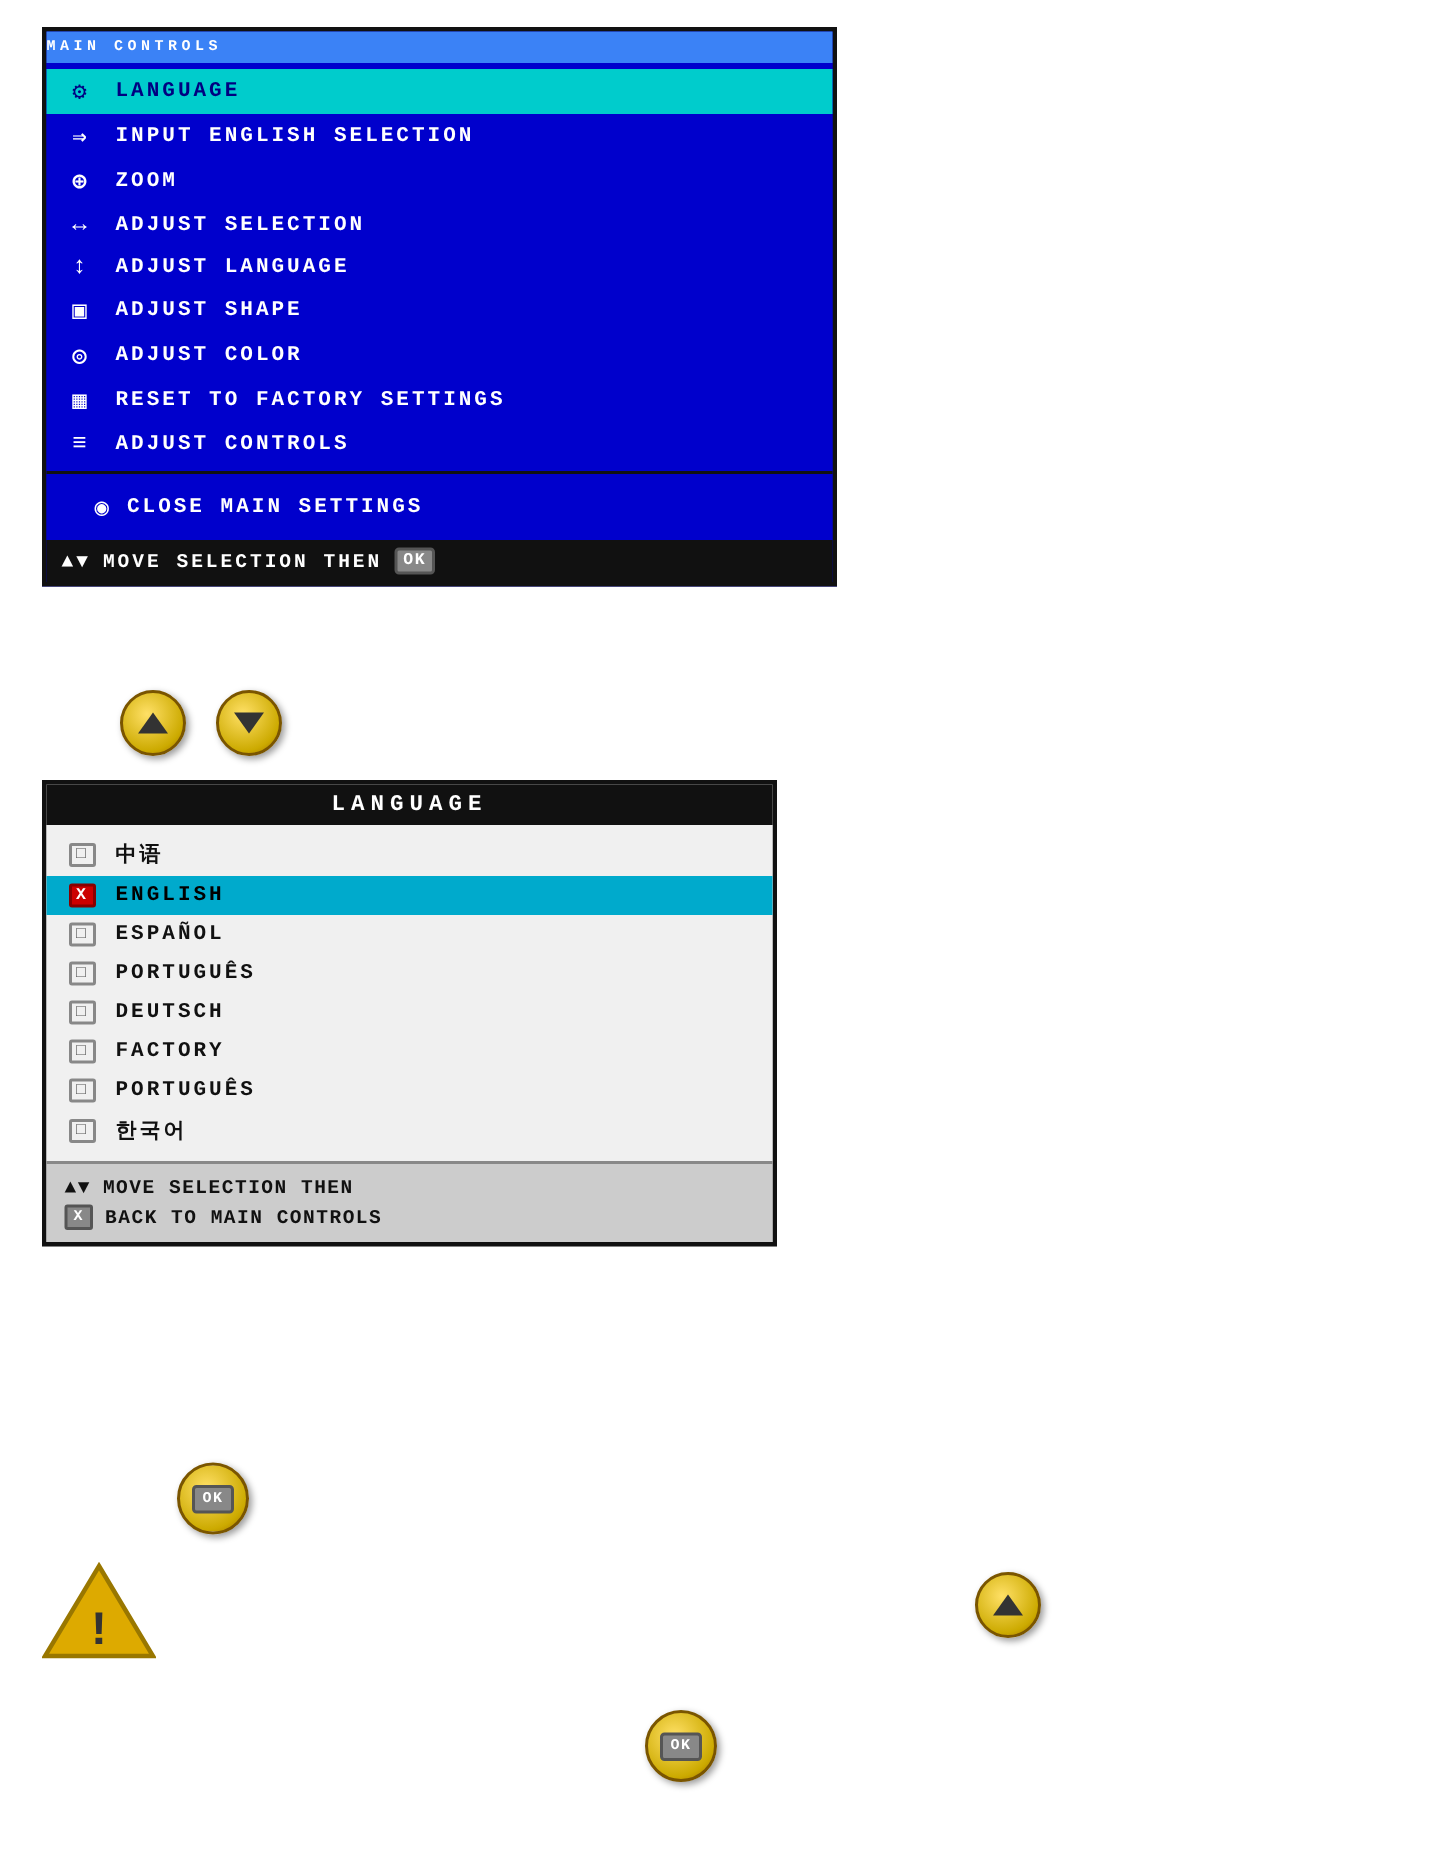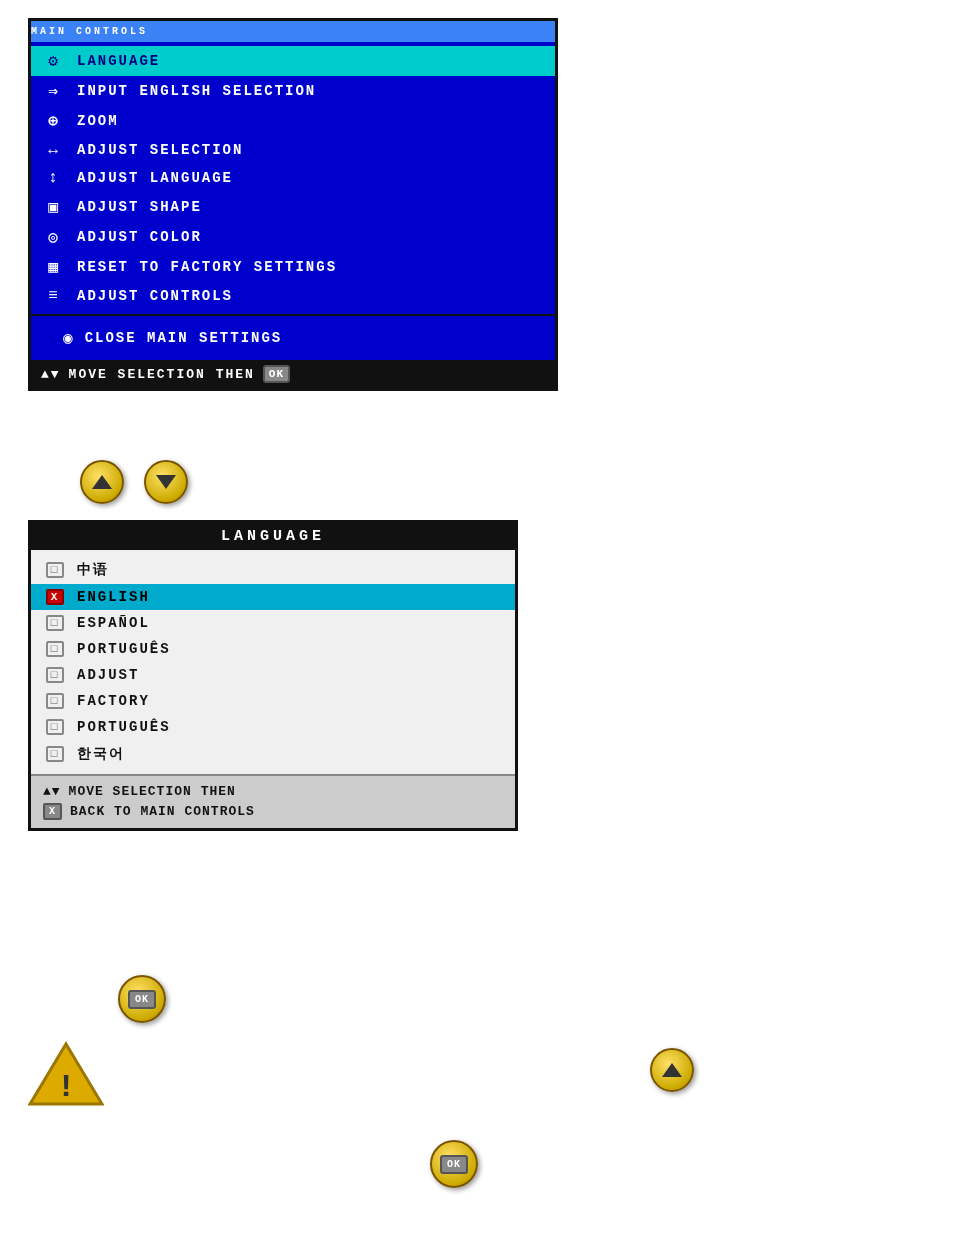--- a/index.html
+++ b/index.html
@@ -413,21 +413,21 @@
       <span class="lang-icon">
         <span class="lang-icon-normal">□</span>
       </span>
       <span>PORTUGUÊS</span>
     </div>
 
     <div class="lang-item">
       <span class="lang-icon">
         <span class="lang-icon-normal">□</span>
       </span>
-      <span>ADJUST</span>
+      <span>DEUTSCH</span>
     </div>
 
     <div class="lang-item">
       <span class="lang-icon">
         <span class="lang-icon-normal">□</span>
       </span>
       <span>FACTORY</span>
     </div>
 
     <div class="lang-item">

